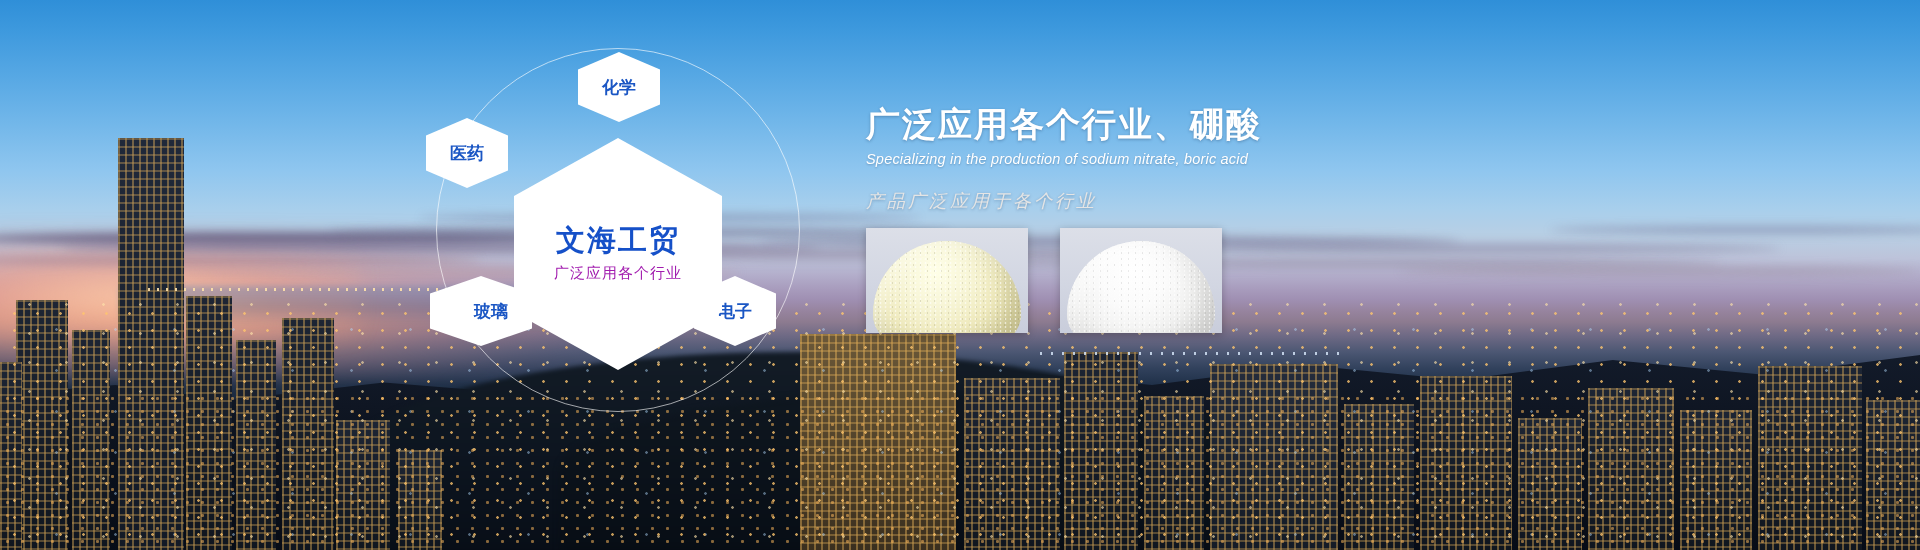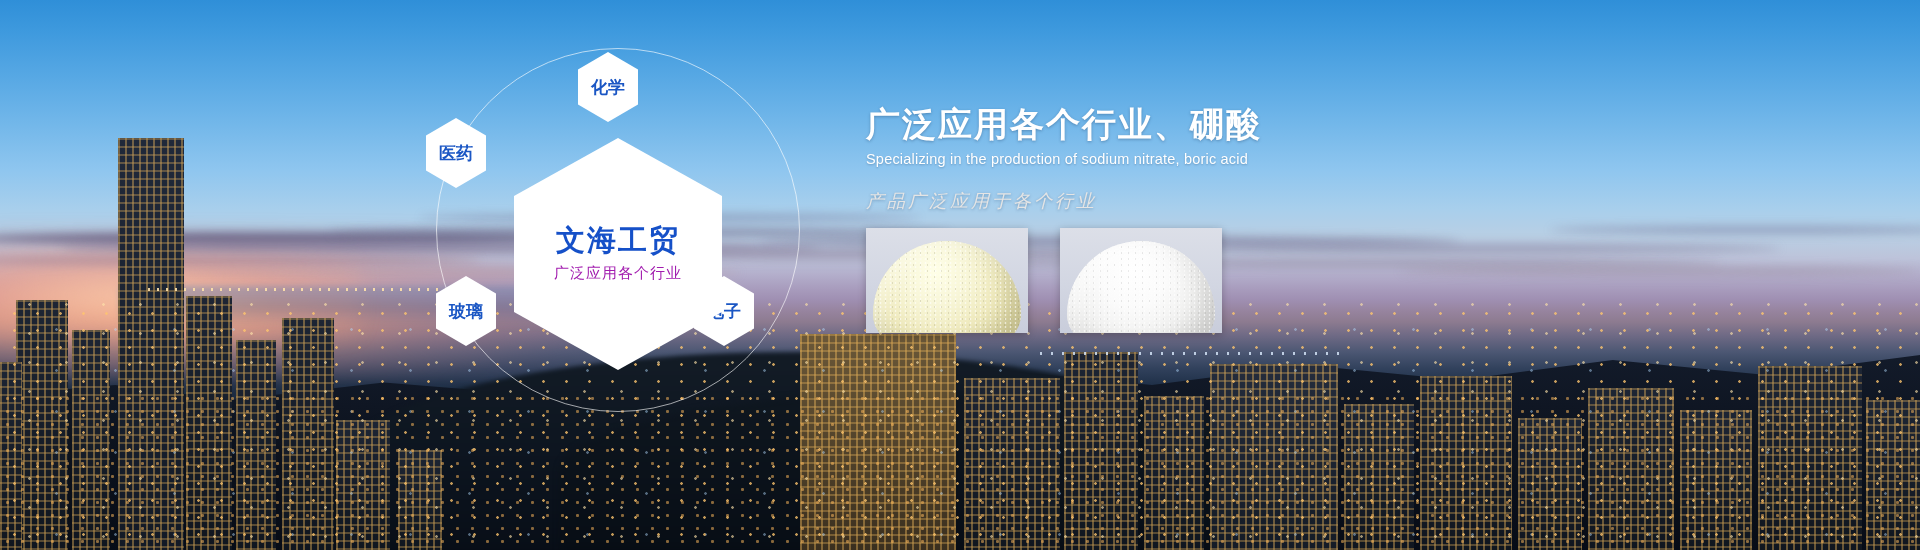--- a/index.html
+++ b/index.html
@@ -164,54 +164,55 @@
     border:1.6px solid rgba(255,255,255,.62);border-radius:50%;
   }
   .hex{
     position:absolute;
     -webkit-clip-path:polygon(50% 0%,100% 25%,100% 75%,50% 100%,0% 75%,0% 25%);
     clip-path:polygon(50% 0%,100% 25%,100% 75%,50% 100%,0% 75%,0% 25%);
     background:#ffffff;
     display:flex;align-items:center;justify-content:center;
     flex-direction:column;
   }
-  .hex-sm{width:60px;height:70px;}
+  .hex-sm{width:82px;height:70px;}
   .hex-sm .lbl{
     font-size:17px;font-weight:bold;color:#1a56c4;letter-spacing:0px;
     line-height:1;white-space:nowrap;
   }
   .hex-center{
     left:96px;top:120px;width:208px;height:232px;
   }
   .hex-center .title{
     font-size:29px;font-weight:bold;color:#1550c8;letter-spacing:2px;
     line-height:1.1;white-space:nowrap;
   }
   .hex-center .sub{
     margin-top:7px;font-size:15px;color:#a21caf;letter-spacing:1px;
     white-space:nowrap;
   }
   .h-chem{left:160px;top:34px;}
   .h-glaze{left:276px;top:98px;}
   .h-elec{left:276px;top:258px;}
   .h-metal{left:160px;top:340px;}
-  .h-glass{left:18px;top:258px;}
+  .h-glass{left:12px;top:258px;padding-left:20px;}
   .h-med{left:8px;top:100px;justify-content:center;}
 
   
   .copy{position:absolute;left:866px;top:104px;width:620px;}
   .headline{
     font-size:34px;font-weight:bold;color:#ffffff;letter-spacing:2px;
     line-height:1.18;white-space:nowrap;
     text-shadow:0 1px 3px rgba(20,50,90,.35);
   }
   .subline{
     margin-top:7px;
     font-size:14.5px;color:#ffffff;letter-spacing:.2px;white-space:nowrap;
     text-shadow:0 1px 2px rgba(20,50,90,.30);
+    font-style:italic;
   }
   .tagline{
     margin-top:22px;
     font-size:18px;color:#e5e5e5;font-style:italic;letter-spacing:3px;
     font-family:"Liberation Serif","DejaVu Serif",serif;
     white-space:nowrap;
     text-shadow:0 1px 3px rgba(20,50,90,.35);
   }
 
   

